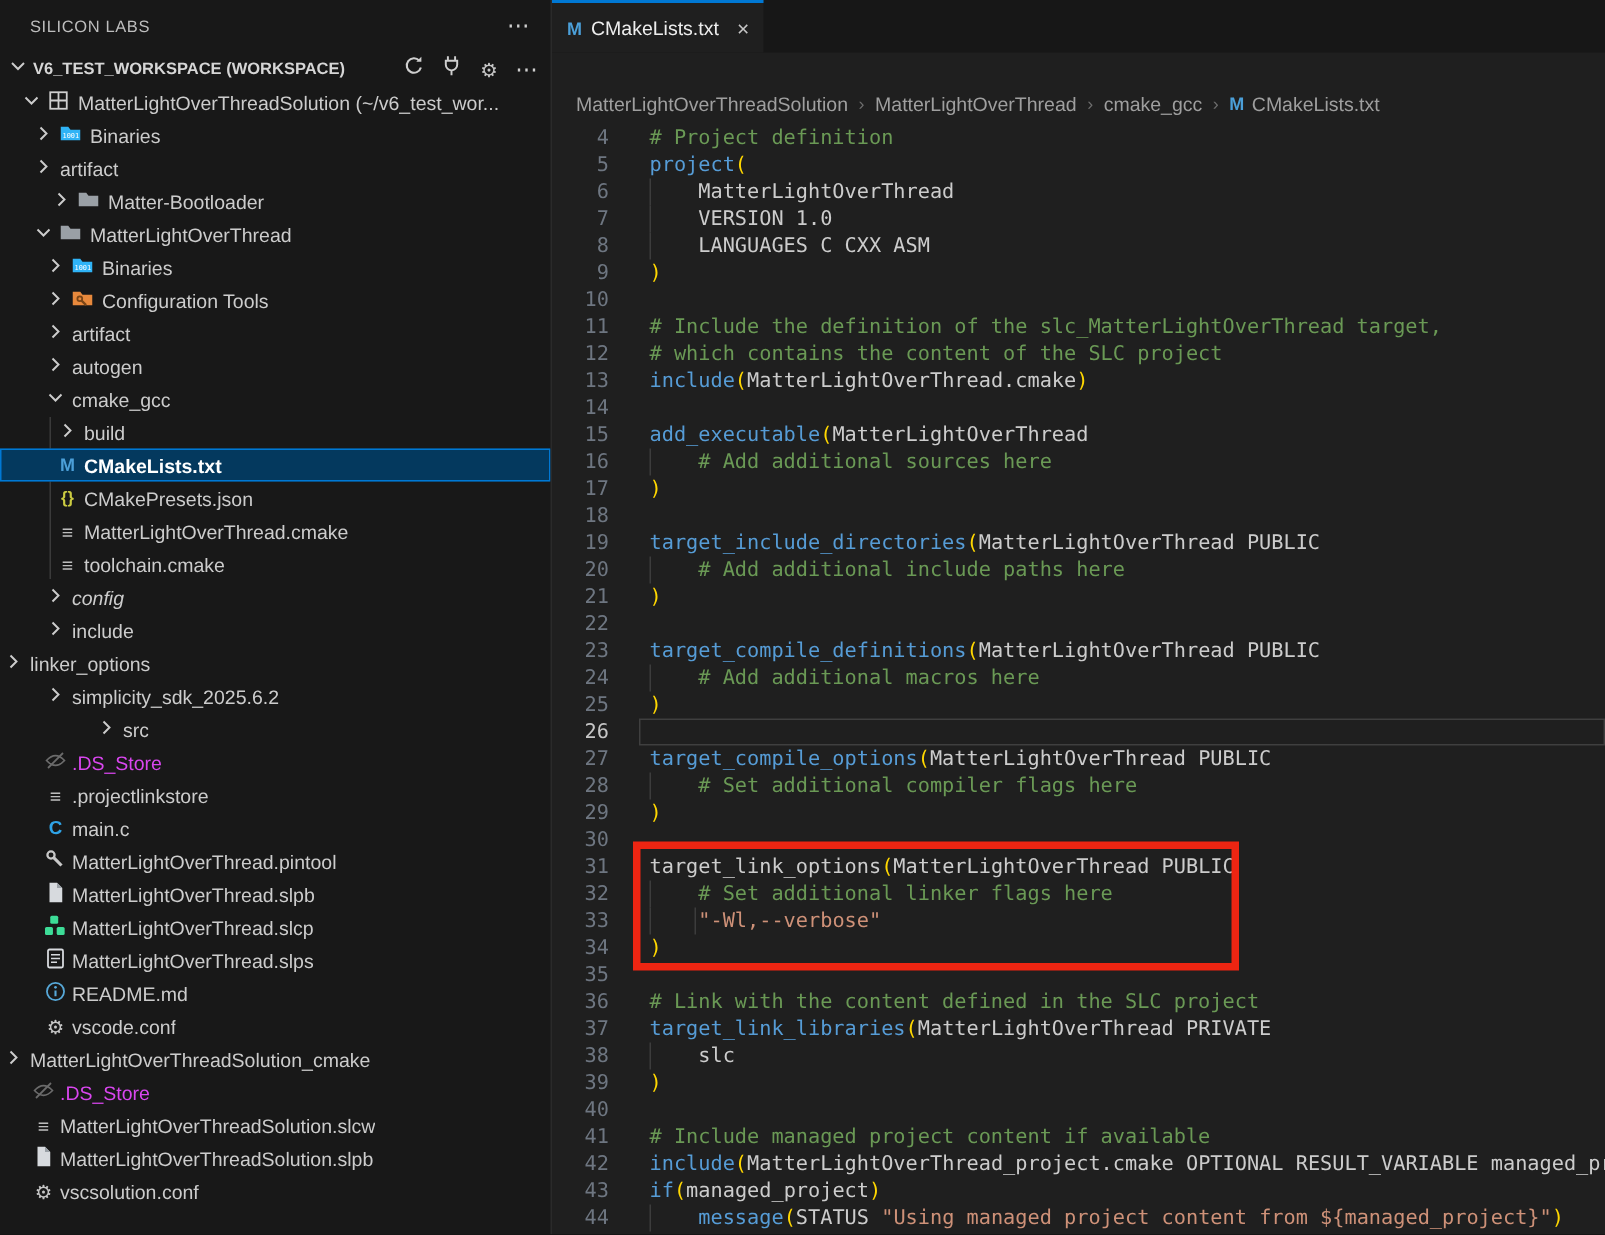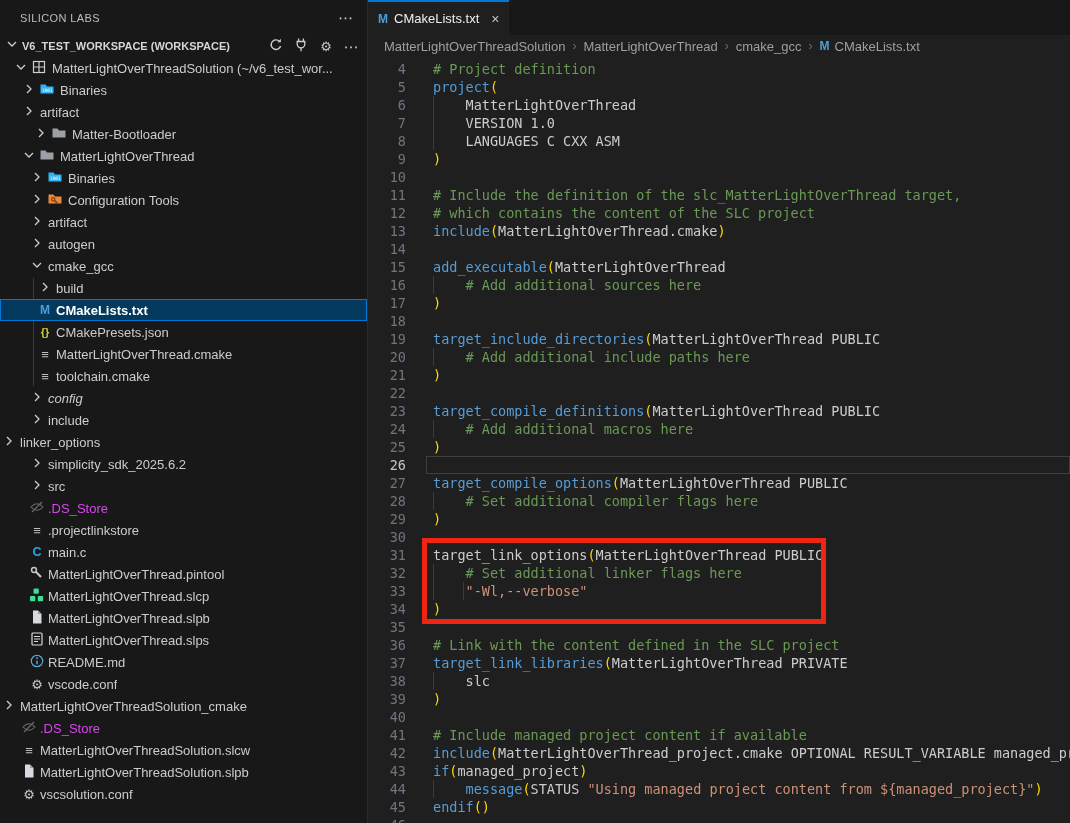--- a/index.html
+++ b/index.html
@@ -30,21 +30,21 @@
   .row.dim .lbl{color:#d946ef;}
   .chev{stroke:#cccccc;stroke-width:1.3;fill:none;}
   .glyph{line-height:1;}
   
   .editor{flex:1;display:flex;flex-direction:column;overflow:hidden;background:#1f1f1f;}
   .tabbar{height:35px;flex:0 0 35px;background:#171717;display:flex;align-items:stretch;}
   .tab{background:#1f1f1f;border-top:2px solid #0078d4;display:flex;align-items:center;
        padding:0 10px 0 10px;gap:6px;font-size:13px;color:#eeeeee;cursor:pointer;}
   .tab .close{color:#c5c5c5;font-size:14px;margin-left:6px;cursor:pointer;}
   .breadcrumbs{height:22px;flex:0 0 22px;display:flex;align-items:center;font-size:13px;
-               color:#9f9f9f;padding-left:16px;gap:7px;}
+               color:#9f9f9f;padding-left:16px;gap:7px;margin-top:23px;}
   .breadcrumbs .sep{color:#6d6d6d;font-size:12px;}
   .bc-item{cursor:pointer;display:flex;align-items:center;gap:5px;}
   .code{position:relative;flex:1;font-family:"DejaVu Sans Mono","Liberation Mono",monospace;
         font-size:13.5px;line-height:18px;padding-top:3px;overflow:hidden;}
   .line{height:18px;display:flex;position:relative;}
   .ln{flex:0 0 38px;text-align:right;color:#6e7681;user-select:none;}
   .line.current .ln{color:#c6c6c6;}
   .lc{flex:1;white-space:pre;padding-left:27px;position:relative;}
   .curline-box{position:absolute;left:58px;right:0;top:0;bottom:0;border:1px solid #3f3f3f;}
   .g{position:absolute;top:0;bottom:0;width:1px;background:#3c3c3c;}
@@ -272,21 +272,21 @@
           <span class="lbl">linker_options</span>
         </div>
         <div class="row" style="padding-left: 28px;">
           <span class="slot">
             <span class="glyph"><svg width="16" height="16" viewBox="0 0 16 16" xmlns="http://www.w3.org/2000/svg">
                 <path class="chev" d="M6 4l4 4-4 4"></path>
               </svg></span>
           </span>
           <span class="lbl">simplicity_sdk_2025.6.2</span>
         </div>
-        <div class="row" style="padding-left: 28px;">
+        <div class="row" style="padding-left: 28px; margin-left: 34px;">
           <span class="slot">
             <span class="glyph"><svg width="16" height="16" viewBox="0 0 16 16" xmlns="http://www.w3.org/2000/svg">
                 <path class="chev" d="M6 4l4 4-4 4"></path>
               </svg></span>
           </span>
           <span class="lbl">src</span>
         </div>
         <div class="row dim" style="padding-left: 28px;">
           <span class="slot">
             <span class="glyph"><svg width="16" height="16" viewBox="0 0 16 16" xmlns="http://www.w3.org/2000/svg">
@@ -309,39 +309,39 @@
           <span class="lbl">main.c</span>
         </div>
         <div class="row" style="padding-left: 28px;">
           <span class="slot">
             <span class="glyph"><svg width="16" height="16" viewBox="0 0 16 16" xmlns="http://www.w3.org/2000/svg">
                 <circle cx="5" cy="5" r="2.4" fill="none" stroke="#c8c8c8" stroke-width="1.5"></circle>
                 <path d="M6.8 6.8l5.2 5.2" stroke="#c8c8c8" stroke-width="2.1"></path>
               </svg></span>
           </span>
           <span class="lbl">MatterLightOverThread.pintool</span>
+        </div>
+        <div class="row" style="padding-left: 28px;">
+          <span class="slot">
+            <span class="glyph"><svg width="16" height="16" viewBox="0 0 16 16" xmlns="http://www.w3.org/2000/svg">
+                <path d="M4 1.5h5l3.5 3.5v9.5H4z" fill="#d7dade"></path>
+                <path d="M9 1.5v3.5h3.5" fill="#9aa0a6"></path>
+              </svg></span>
+          </span>
+          <span class="lbl">MatterLightOverThread.slpb</span>
         </div>
         <div class="row" style="padding-left: 28px;">
           <span class="slot">
             <span class="glyph"><svg width="16" height="16" viewBox="0 0 16 16" xmlns="http://www.w3.org/2000/svg">
                 <rect x="4.5" y="1.5" width="5.3" height="5.3" rx="1" fill="#3ddc97"></rect>
                 <rect x="1" y="9" width="5.3" height="5.3" rx="1" fill="#3ddc97"></rect>
                 <rect x="8.8" y="9" width="5.3" height="5.3" rx="1" fill="#3ddc97"></rect>
               </svg></span>
           </span>
           <span class="lbl">MatterLightOverThread.slcp</span>
-        </div>
-        <div class="row" style="padding-left: 28px;">
-          <span class="slot">
-            <span class="glyph"><svg width="16" height="16" viewBox="0 0 16 16" xmlns="http://www.w3.org/2000/svg">
-                <path d="M4 1.5h5l3.5 3.5v9.5H4z" fill="#d7dade"></path>
-                <path d="M9 1.5v3.5h3.5" fill="#9aa0a6"></path>
-              </svg></span>
-          </span>
-          <span class="lbl">MatterLightOverThread.slpb</span>
         </div>
         <div class="row" style="padding-left: 28px;">
           <span class="slot">
             <span class="glyph"><svg width="16" height="16" viewBox="0 0 16 16" xmlns="http://www.w3.org/2000/svg">
                 <rect x="3" y="2" width="10" height="12" rx="1" fill="none" stroke="#d7dade" stroke-width="1.2"></rect>
                 <path d="M5 5.5h6M5 8h6M5 10.5h4" stroke="#d7dade" stroke-width="1.1"></path>
               </svg></span>
           </span>
           <span class="lbl">MatterLightOverThread.slps</span>
         </div>

